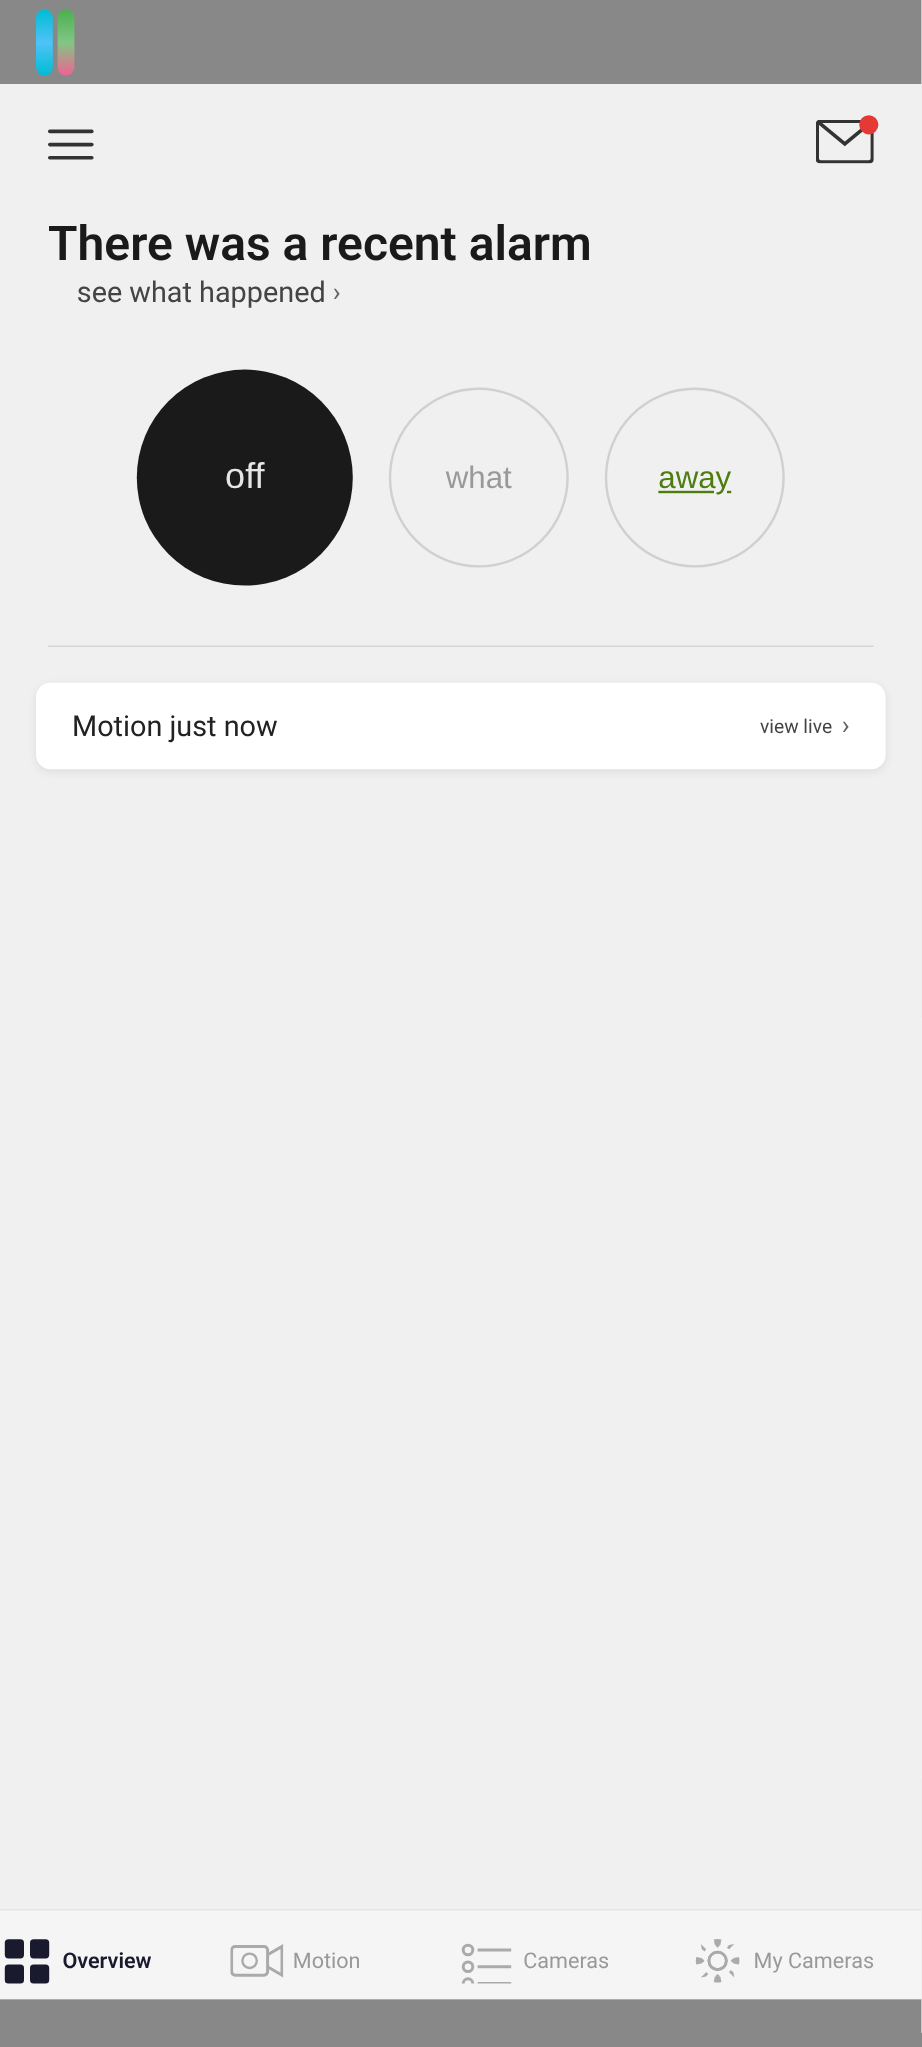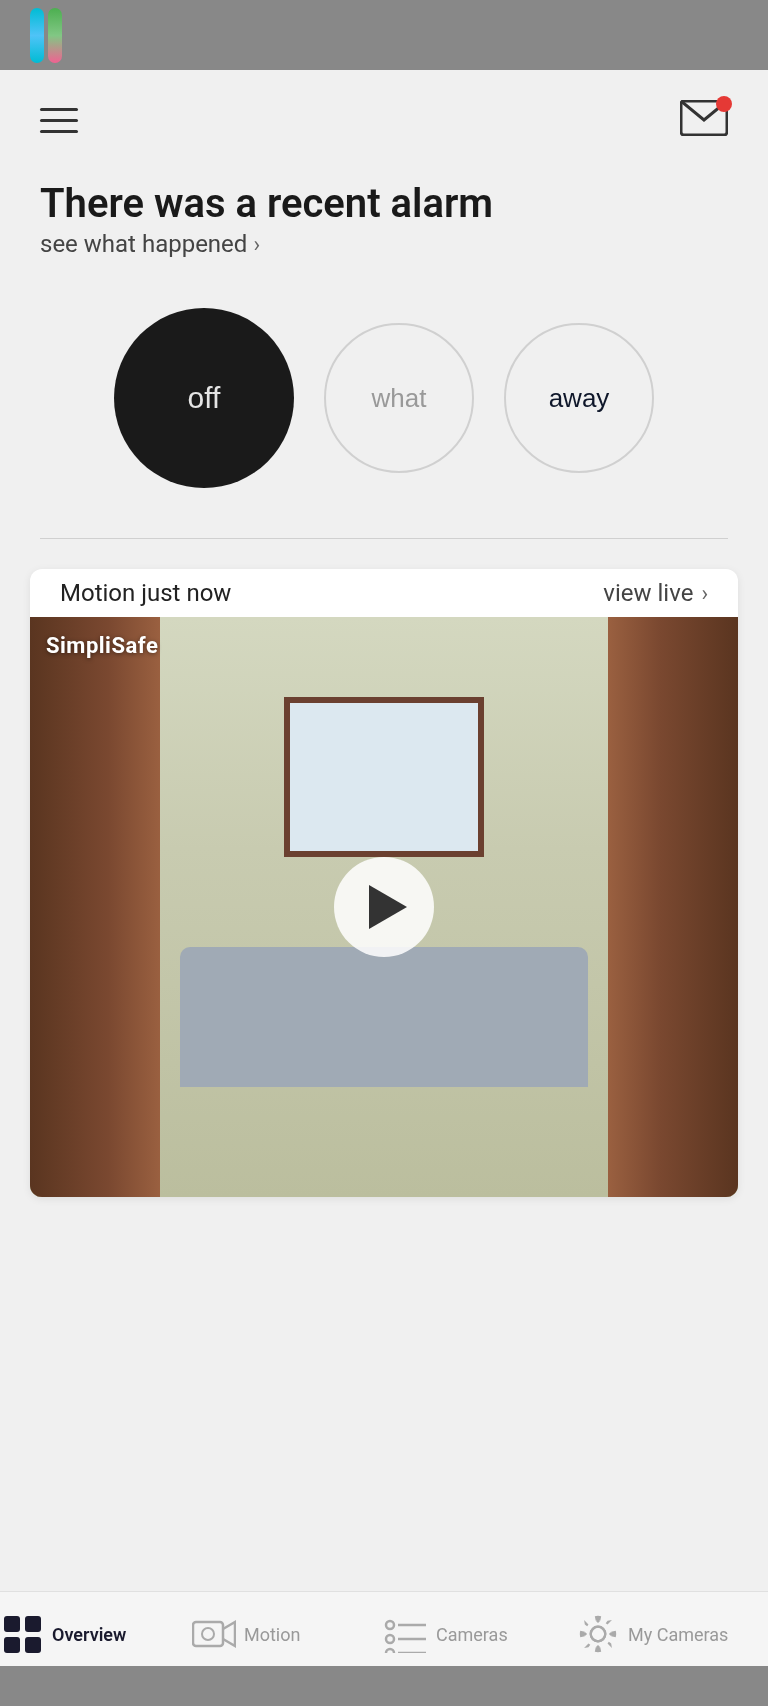--- a/index.html
+++ b/index.html
@@ -96,20 +96,21 @@
       font-weight: 600;
       color: #1a1a1a;
       line-height: 1.2;
       margin-bottom: 2px;
     }
     .see-what-happened {
       display: flex;
       align-items: center;
       gap: 6px;
       cursor: pointer;
+      margin-left: 24px;
     }
     .see-what-happened-text {
       font-size: 24px;
       color: #444;
     }
     .chevron-right {
       font-size: 22px;
       color: #666;
     }
 
@@ -143,22 +144,23 @@
       width: 150px;
       height: 150px;
       background: transparent;
       color: #999;
       border: 2px solid #d0d0d0 !important;
     }
     .mode-btn-away {
       width: 150px;
       height: 150px;
       background: transparent;
-      color: #0f172a;
+      color: #4d7c0f;
       border: 2px solid #d0d0d0 !important;
+      text-decoration: underline;
     }
 
     
     .divider {
       height: 1px;
       background: #d0d0d0;
       margin: 0 40px;
     }
 
     
@@ -166,35 +168,35 @@
       background: #fff;
       margin: 30px 30px 20px;
       border-radius: 12px;
       overflow: hidden;
       box-shadow: 0 2px 8px rgba(0,0,0,0.08);
     }
     .camera-card-header {
       display: flex;
       justify-content: space-between;
       align-items: center;
-      padding: 10px 30px;
+      padding: 22px 30px;
     }
     .motion-text {
       font-size: 24px;
       color: #222;
       font-weight: 400;
     }
     .view-live-link {
       display: flex;
       align-items: center;
       gap: 8px;
       cursor: pointer;
     }
     .view-live-text {
-      font-size: 24px;
+      font-size: 16px;
       color: #444;
     }
     .view-live-chevron {
       font-size: 22px;
       color: #666;
     }
 
     
     .camera-image {
       position: relative;
@@ -410,39 +412,20 @@
 
   <div class="camera-card">
     <div class="camera-card-header">
       <span class="motion-text">Motion just now</span>
       <div class="view-live-link">
         <span class="view-live-text">view live</span>
         <span class="view-live-chevron">›</span>
       </div>
     </div>
 
-    <div class="camera-image">
-
-      <div class="camera-scene">
-        <div class="room-bg"></div>
-        <div class="ceiling"></div>
-        <div class="floor"></div>
-        <div class="left-frame"></div>
-        <div class="right-frame"></div>
-        <div class="wall"></div>
-        <div class="window"></div>
-        <div class="couch"></div>
-      </div>
-
-      <div class="camera-logo">SimpliSafe</div>
-
-      <div class="play-button">
-        <div class="play-triangle"></div>
-      </div>
-    </div>
   </div>
 
 </div>
 
 <div class="bottom-nav">
 
   <div class="nav-item">
     <div class="nav-icon">
       <div class="overview-dots">
         <div class="overview-dot"></div>

